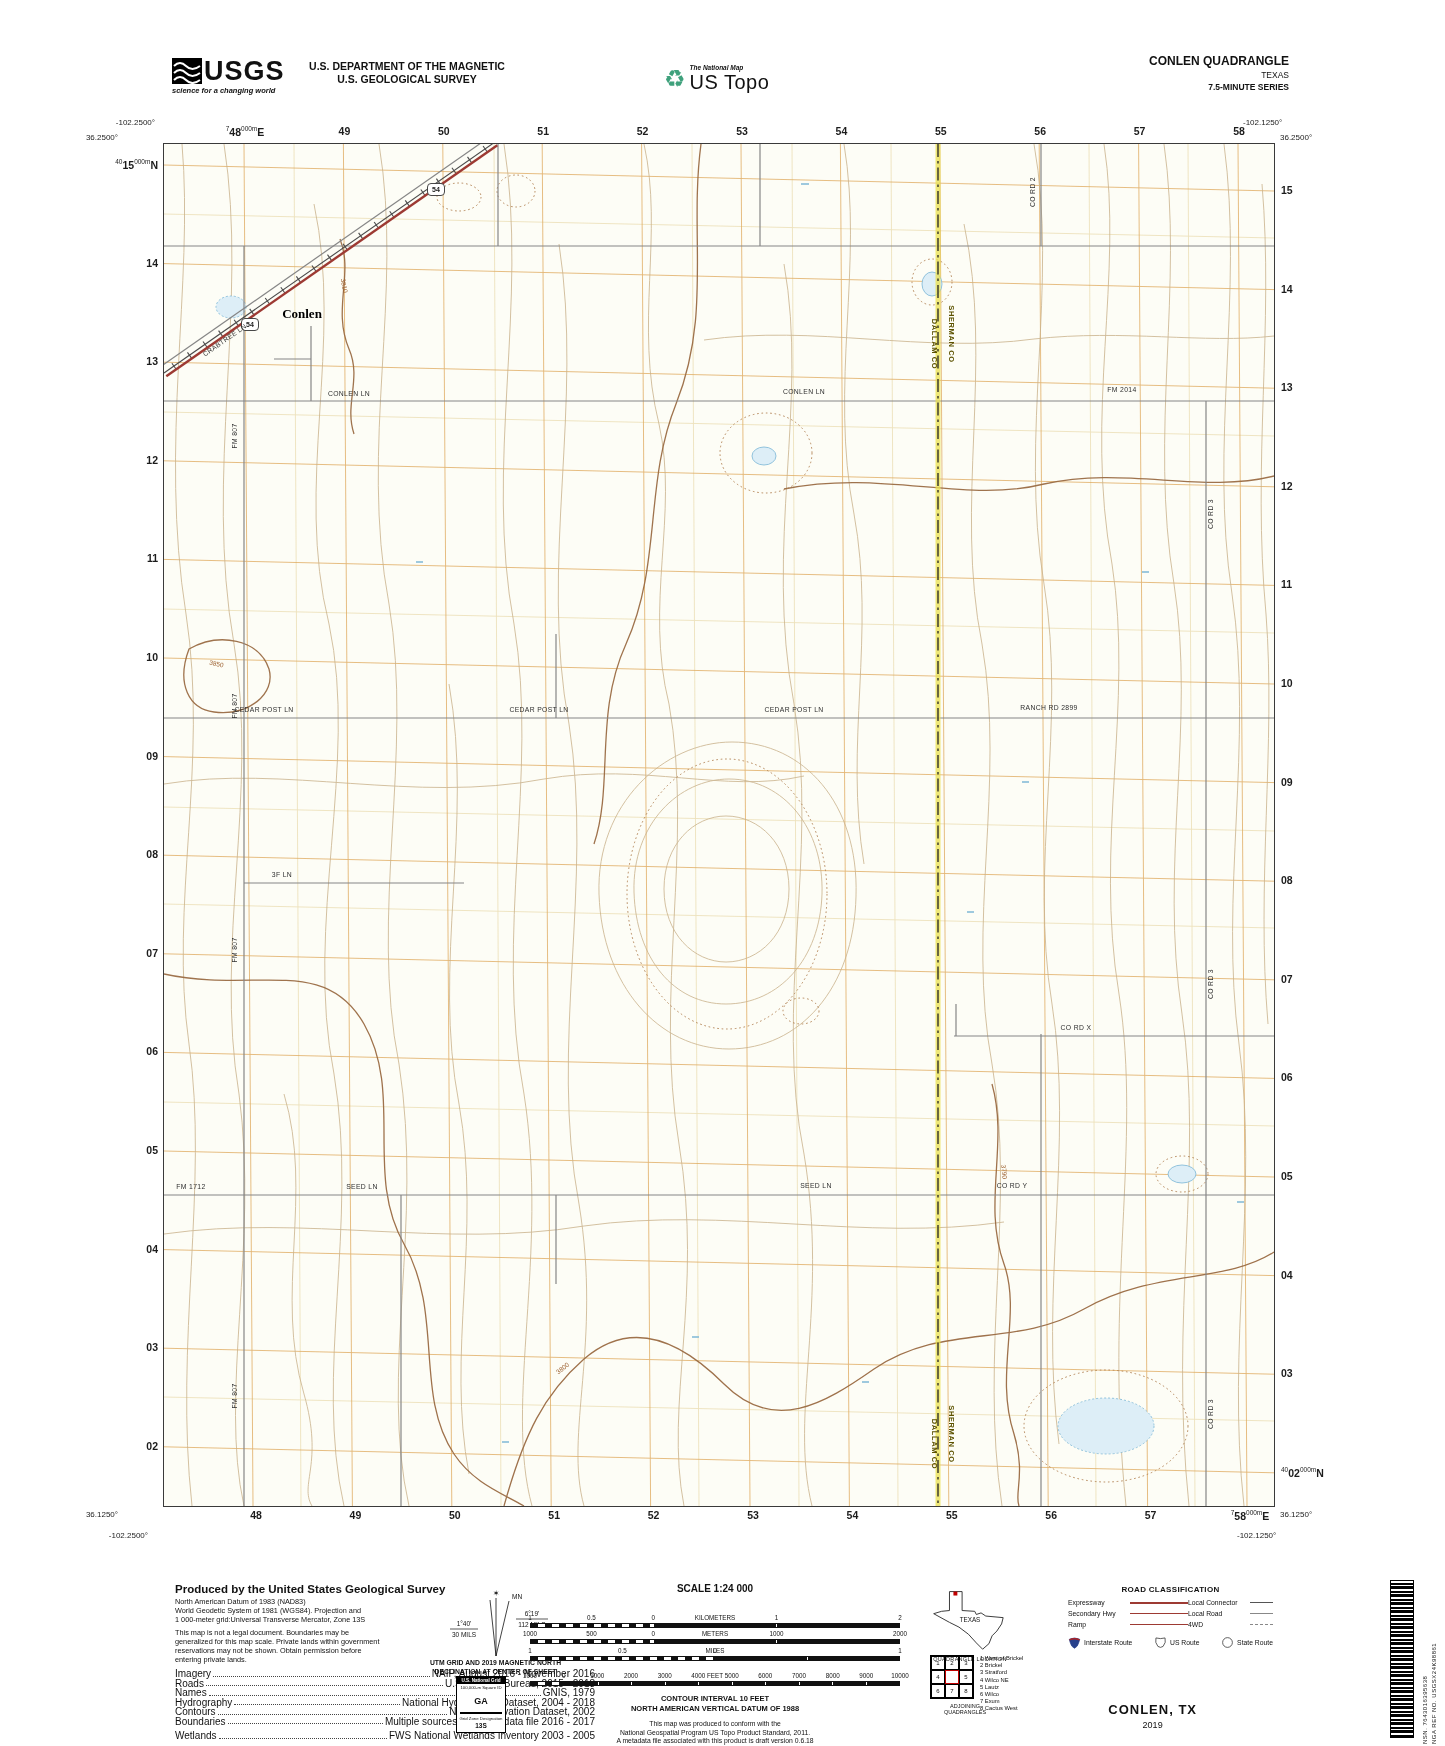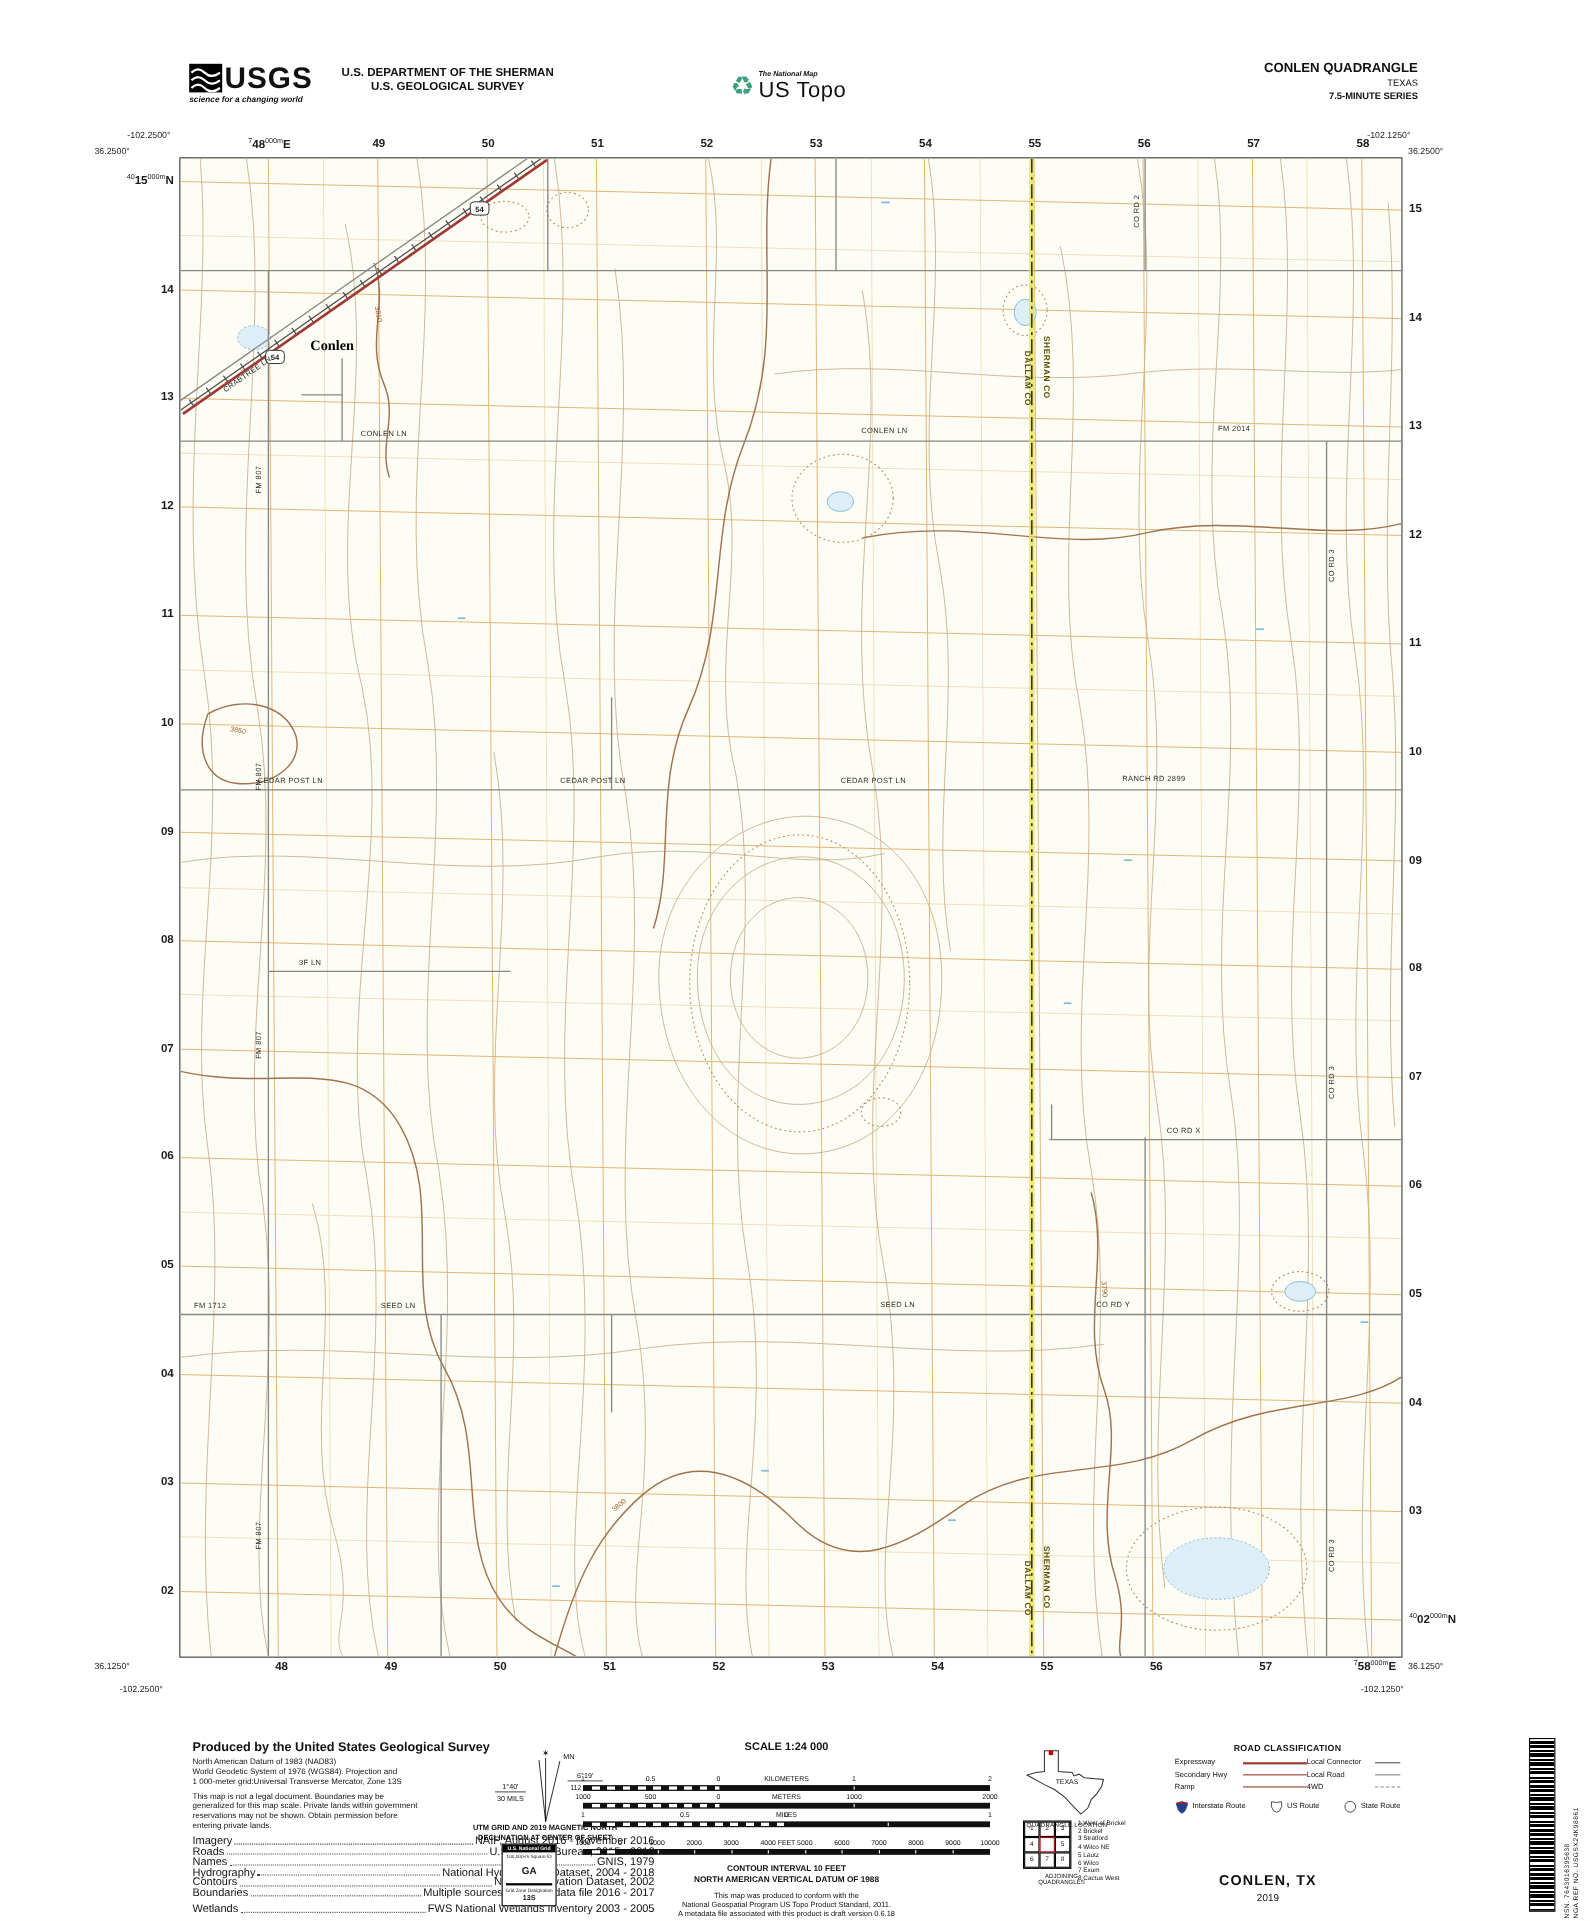--- a/index.html
+++ b/index.html
@@ -111,21 +111,21 @@
       <svg width="30" height="26" viewBox="0 0 30 26">
         <path d="M2,8 Q8,2 14,8 T28,8" stroke="#fff" stroke-width="2" fill="none"></path>
         <path d="M2,15 Q8,9 14,15 T28,15" stroke="#fff" stroke-width="2" fill="none"></path>
         <path d="M2,22 Q8,16 14,22 T28,22" stroke="#fff" stroke-width="2" fill="none"></path>
       </svg>
     </div>
     <div class="usgs-word">USGS</div>
   </div>
   <div class="usgs-tag">science for a changing world</div>
   <div class="dept">
-    <div>U.S. DEPARTMENT OF THE SHERMAN</div>
+    <div>U.S. DEPARTMENT OF THE MAGNETIC</div>
     <div>U.S. GEOLOGICAL SURVEY</div>
   </div>
   <div class="ustopo">
     <div class="ustopo-icon">♻</div>
     <div>
       <div class="ustopo-small">The National Map</div>
       <div class="ustopo-big">US Topo</div>
     </div>
   </div>
   <div class="quadtitle">
@@ -357,21 +357,21 @@
           <text x="838" y="1028" text-anchor="middle" class="ml-contour" transform="rotate(85 838 1028)">3790</text>
           <text x="400" y="1226" text-anchor="middle" class="ml-contour" transform="rotate(-38 400 1226)">3800</text>
         </g>
     </svg>
   </div>
 
   <div class="produced">
     <div class="ptitle">Produced by the United States Geological Survey</div>
     <div id="produced-lines">
         <div class="pline">North American Datum of 1983 (NAD83)</div>
-        <div class="pline">World Geodetic System of 1976 (WGS84).  Projection and</div>
+        <div class="pline">World Geodetic System of 1981 (WGS84).  Projection and</div>
         <div class="pline">1 000-meter grid:Universal Transverse Mercator, Zone 13S</div>
         <div class="gap"></div>
         <div class="pline">This map is not a legal document. Boundaries may be</div>
         <div class="pline">generalized for this map scale. Private lands within government</div>
         <div class="pline">reservations may not be shown. Obtain permission before</div>
         <div class="pline">entering private lands.</div>
       </div>
     <div class="meta-list" id="meta-list">
         <div class="meta-row">
           <span>Imagery</span>

